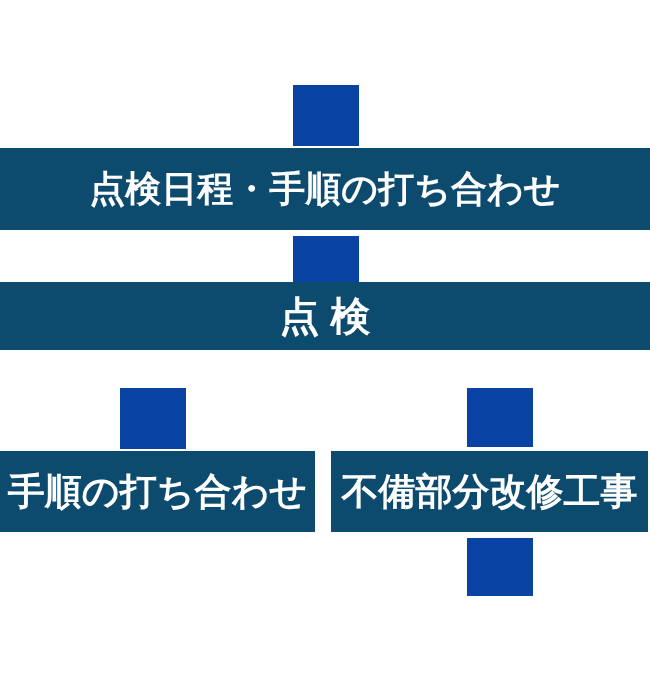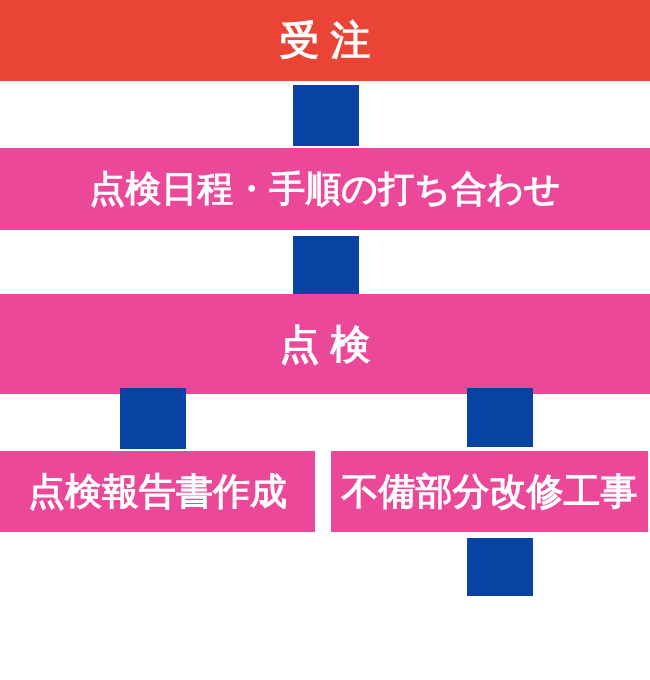--- a/index.html
+++ b/index.html
@@ -18,68 +18,65 @@
   .bar {
     position: absolute;
     display: flex;
     align-items: center;
     justify-content: center;
     color: #FFFFFF;
     font-weight: bold;
     white-space: nowrap;
   }
   .bar-red   { background: #EA4436; }
-  .bar-blue  { background: #ec4899; text-align: right; }
+  .bar-blue  { background: #0c4a6e; text-align: right; }
   .fs40 { font-size: 40px; }
   .fs37 { font-size: 37px; }
   .fs36 { font-size: 36px; }
   .connector {
     position: absolute;
     background: #0842A3;
   }
   
   #step-order        { left: 0;     top: 0;     width: 650px; height: 81px; }
   #conn-1            { left: 293px; top: 85px;  width: 66px;  height: 61px; }
   #step-schedule     { left: 0;     top: 148px; width: 650px; height: 82px; }
   #conn-2            { left: 293px; top: 236px; width: 66px;  height: 59px; }
-  #step-inspection   { left: 0;     top: 294px; width: 650px; height: 100px; }
+  #step-inspection   { left: 0;     top: 282px; width: 650px; height: 68px; }
   #conn-3-left       { left: 120px; top: 388px; width: 66px;  height: 61px; }
   #conn-3-right      { left: 467px; top: 388px; width: 66px;  height: 59px; }
   #step-report       { left: 0;     top: 451px; width: 315px; height: 81px; }
   #step-repair       { left: 331px; top: 451px; width: 317px; height: 81px; }
   #conn-4            { left: 467px; top: 538px; width: 66px;  height: 58px; }
   #step-fire-report  { left: 0;     top: 598px; width: 650px; height: 82px; }
 </style>
 </head>
 <body>
 
 <div class="stage">
 
-  <div id="step-order" class="bar bar-red fs40">
-    <span>受 注</span>
-  </div>
 
   <div id="conn-1" class="connector"></div>
 
   <div id="step-schedule" class="bar bar-blue fs36">
     <span>点検日程・手順の打ち合わせ</span>
   </div>
 
   <div id="conn-2" class="connector"></div>
 
   <div id="step-inspection" class="bar bar-blue fs40">
     <span>点 検</span>
   </div>
 
   <div id="conn-3-left" class="connector"></div>
 
   <div id="conn-3-right" class="connector"></div>
 
   <div id="step-report" class="bar bar-blue fs37">
-    <span>点検報告書作成</span>
+    <span>手順の打ち合わせ</span>
   </div>
 
   <div id="step-repair" class="bar bar-blue fs37">
     <span>不備部分改修工事</span>
   </div>
 
   <div id="conn-4" class="connector"></div>
 
 
 </div>

